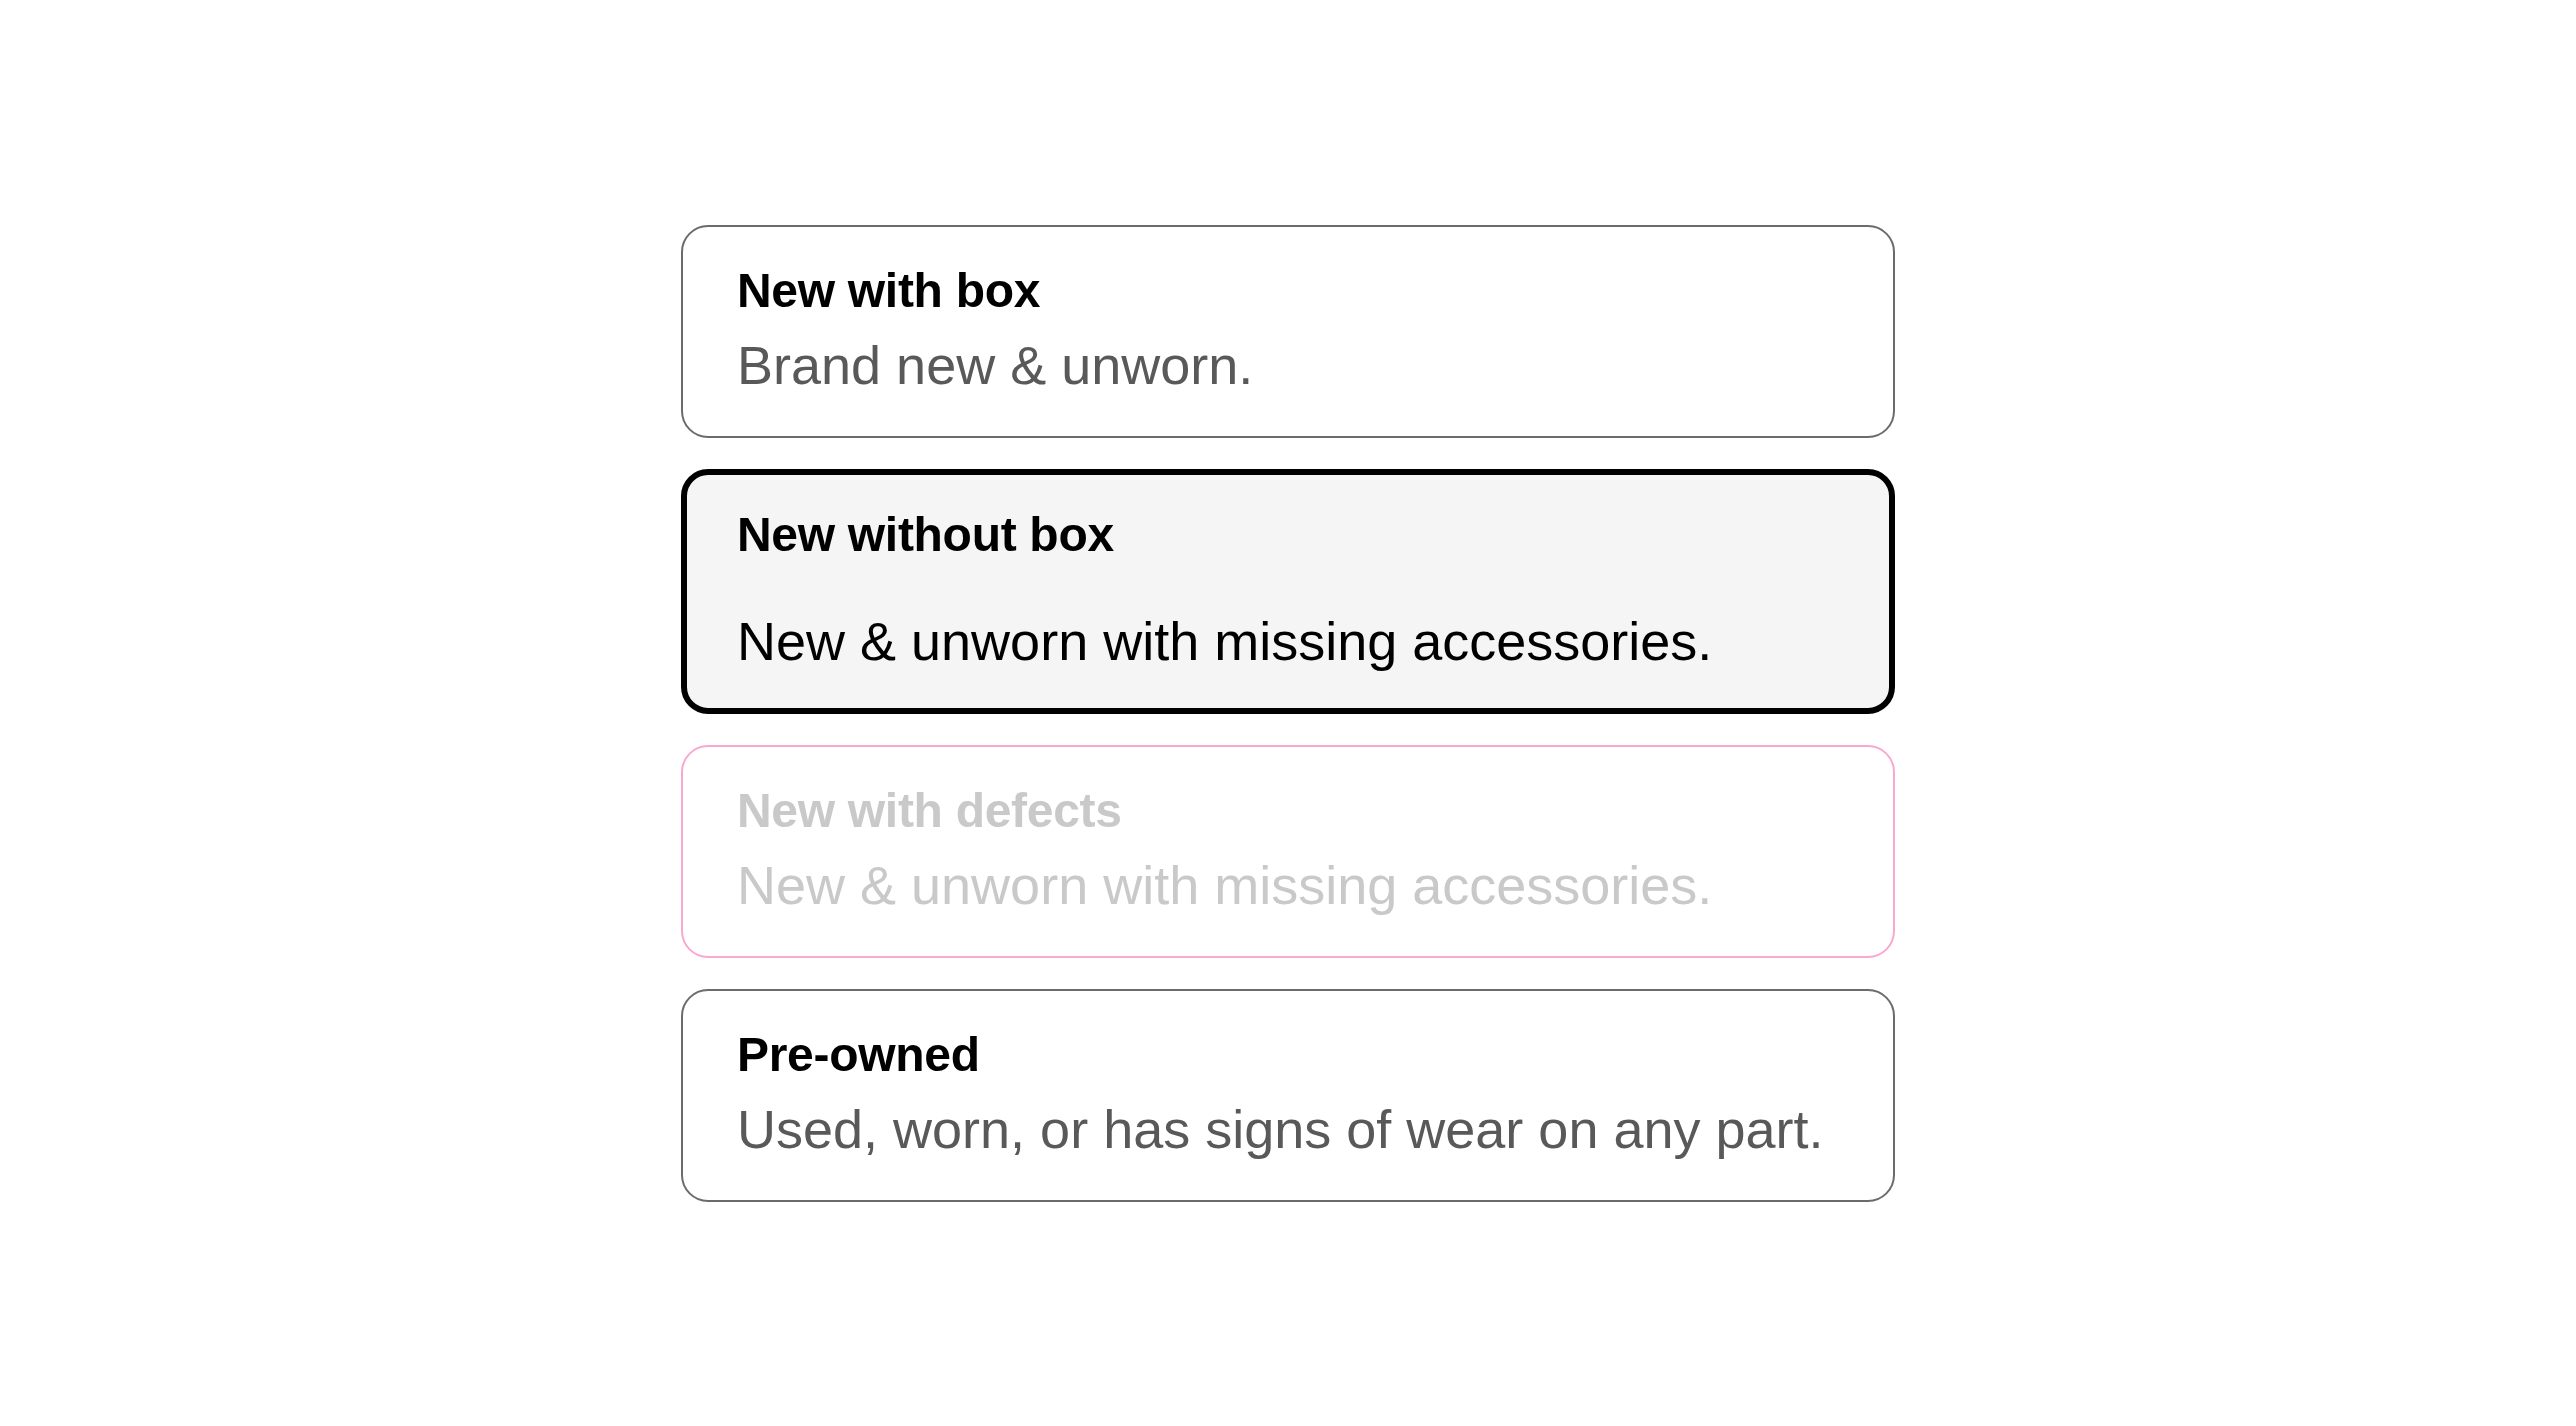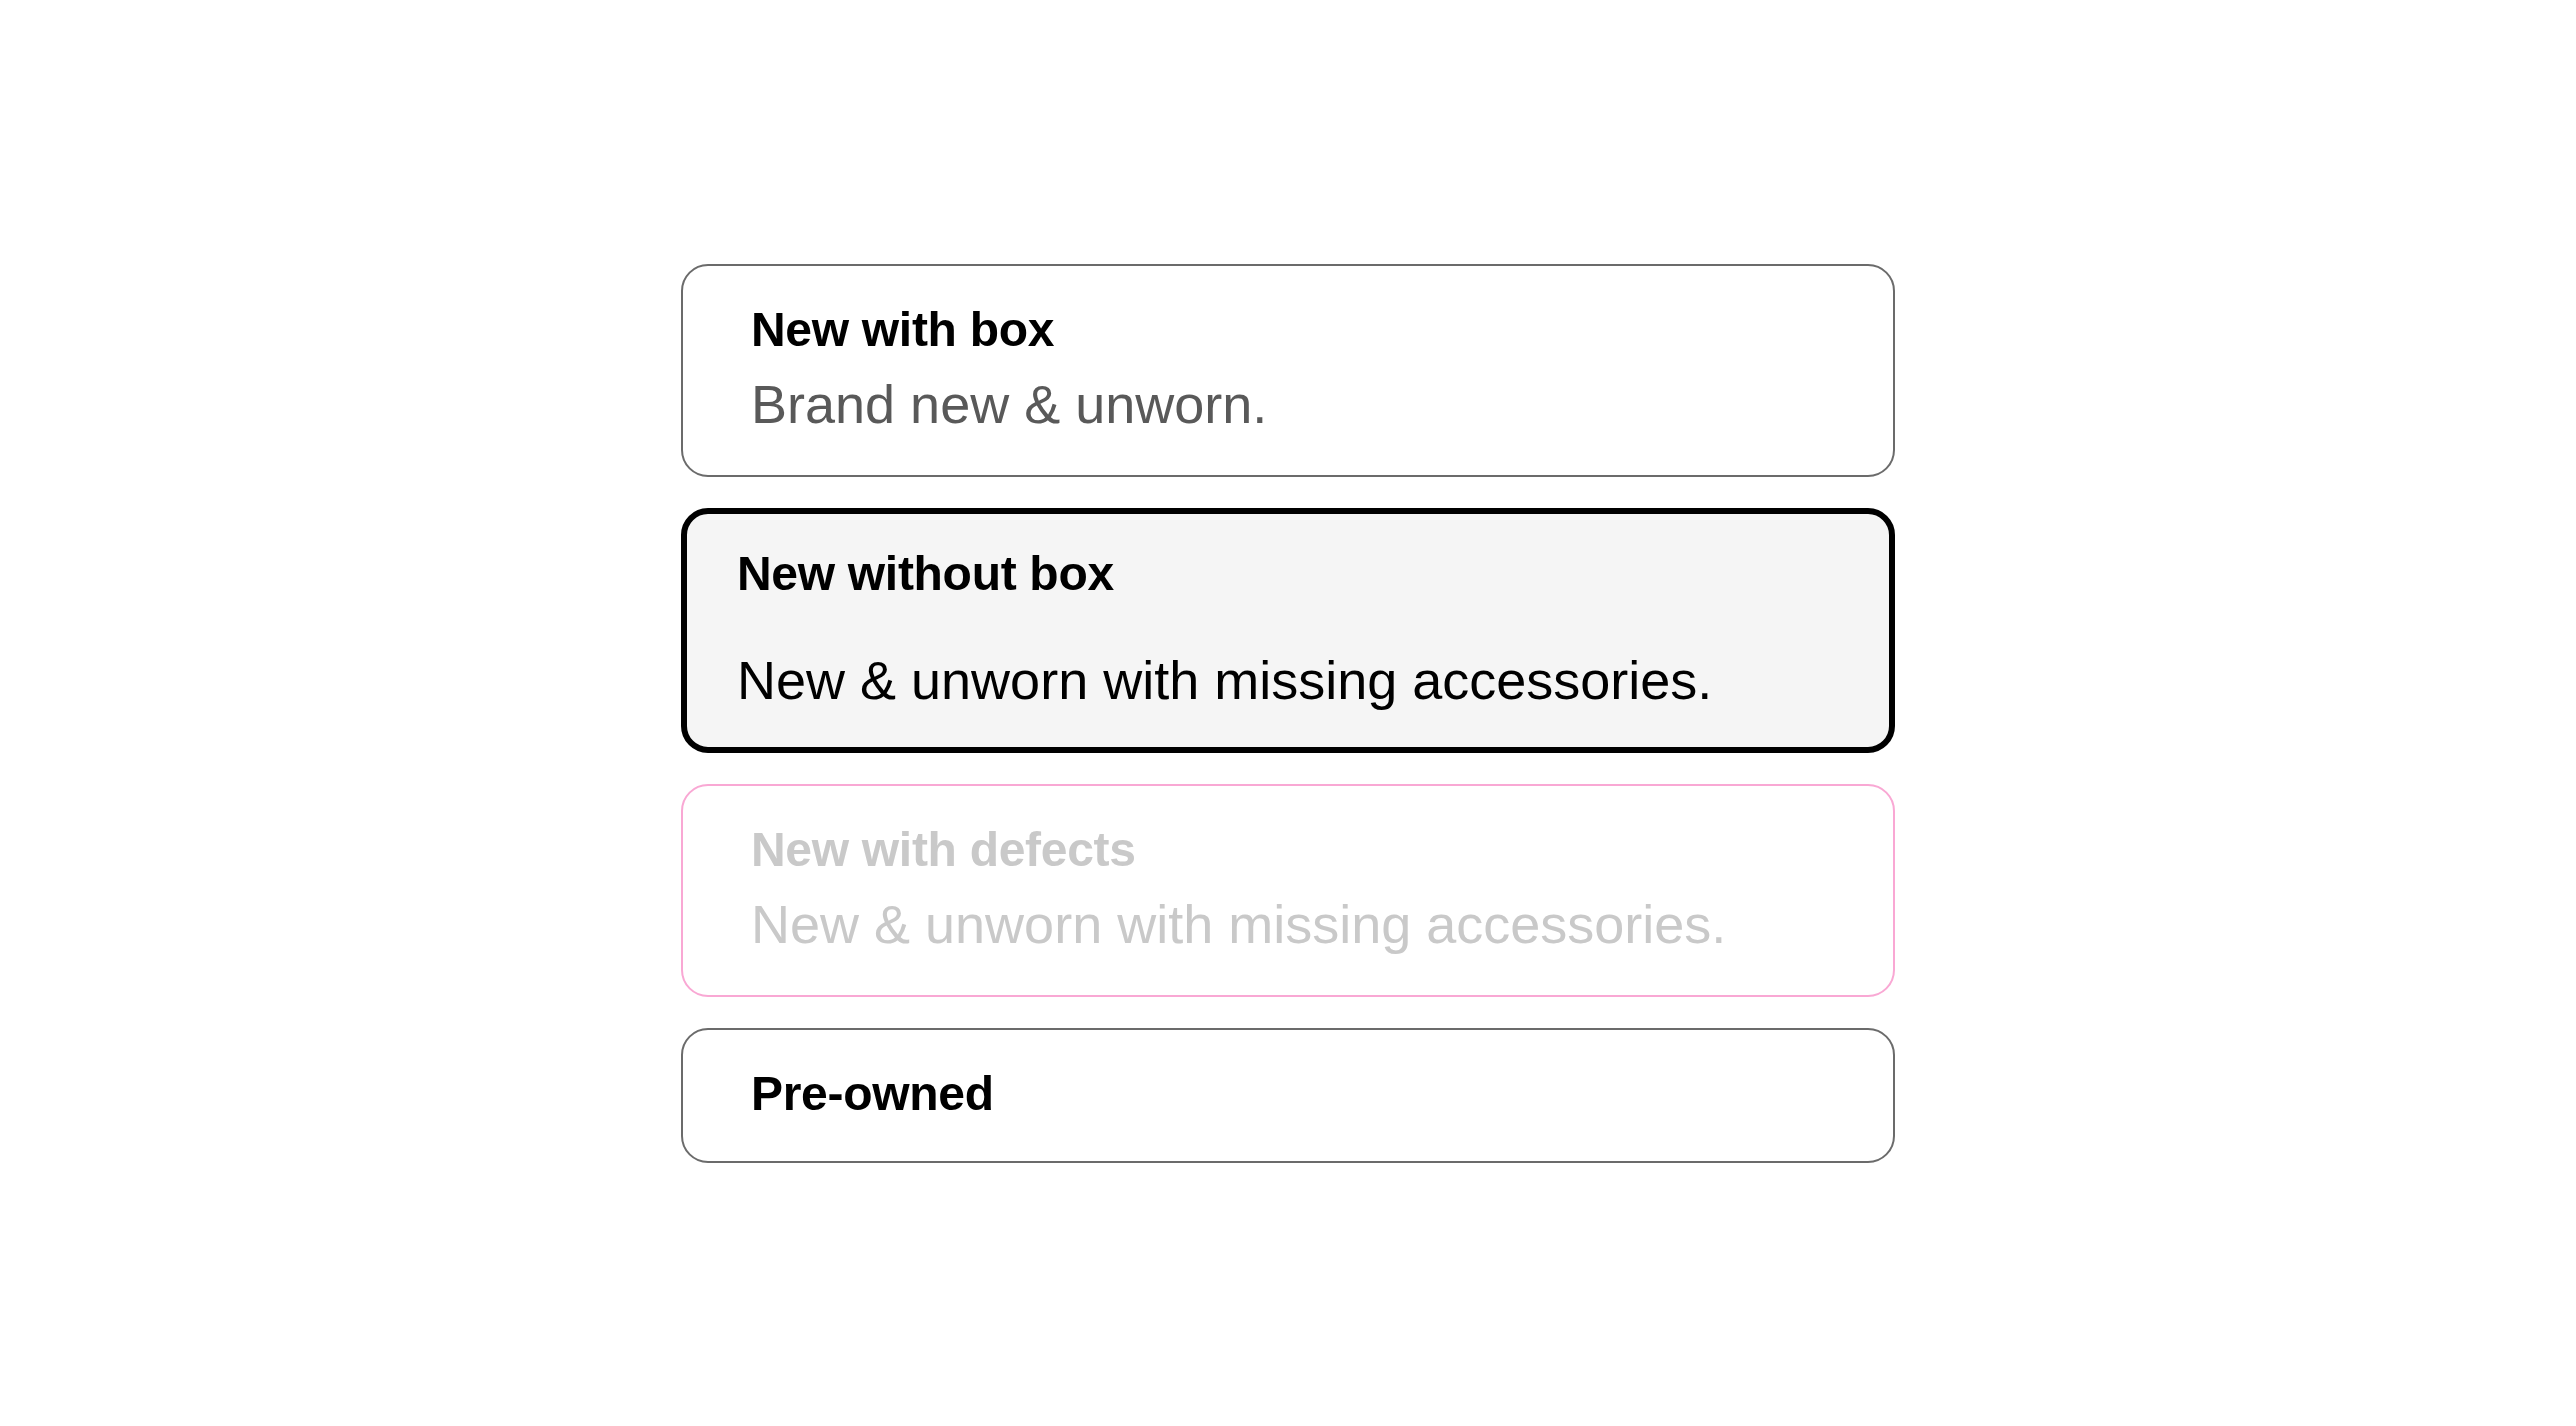--- a/index.html
+++ b/index.html
@@ -18,21 +18,21 @@
     }
     .option-list {
       display: flex;
       flex-direction: column;
       gap: 31px;
       width: 1214px;
     }
     .option-card {
       border: 2px solid #6b6b6b;
       border-radius: 27px;
-      padding: 38px 54px 40px 68px;
+      padding: 38px 54px 40px 54px;
       background: #ffffff;
       cursor: pointer;
       display: flex;
       flex-direction: column;
       gap: 16px;
     }
     .option-card.selected {
       border: 6px solid #000000;
       background: #f5f5f5;
       padding: 34px 50px 36px 50px;
@@ -76,15 +76,16 @@
   <div class="option-card selected">
     <div class="option-title">New without box</div>
     <div class="option-description">New &amp; unworn with missing accessories.</div>
   </div>
   <div class="option-card disabled">
     <div class="option-title">New with defects</div>
     <div class="option-description">New &amp; unworn with missing accessories.</div>
   </div>
   <div class="option-card">
     <div class="option-title">Pre-owned</div>
+    <div class="option-description">Used, worn, or has signs of wear on any part.</div>
   </div>
 </div>
 
 
 </body></html>

